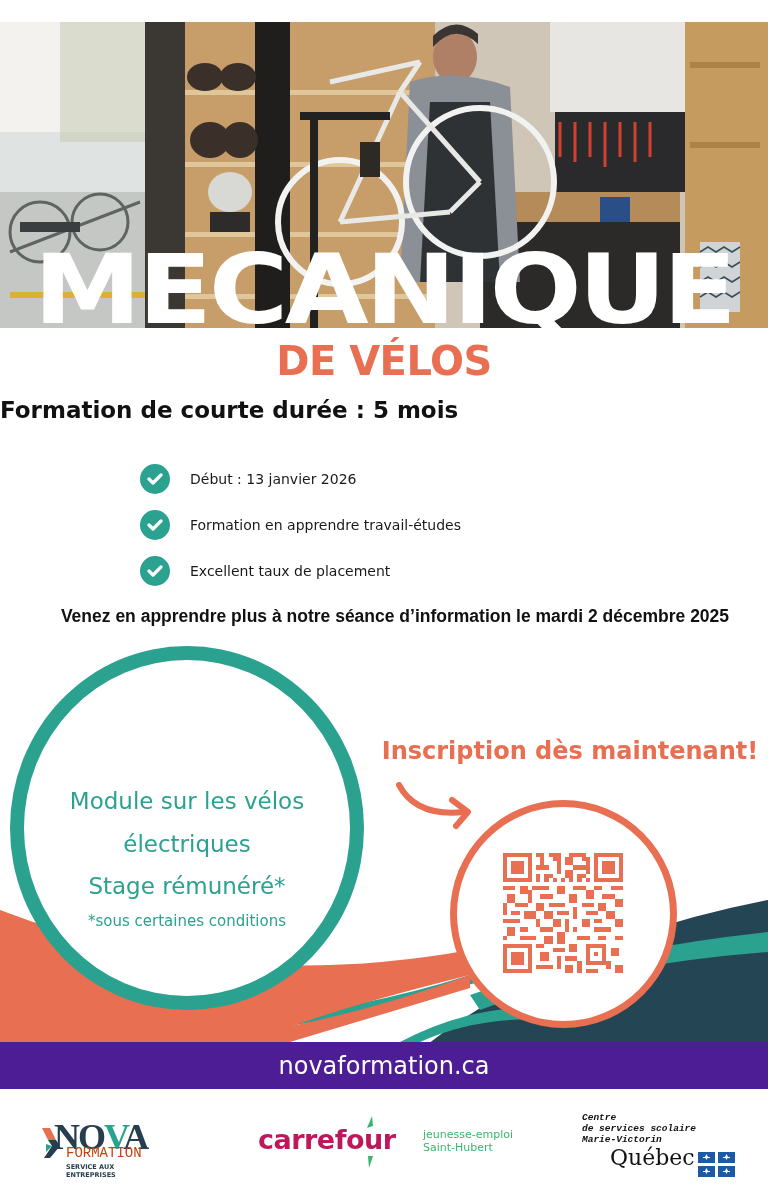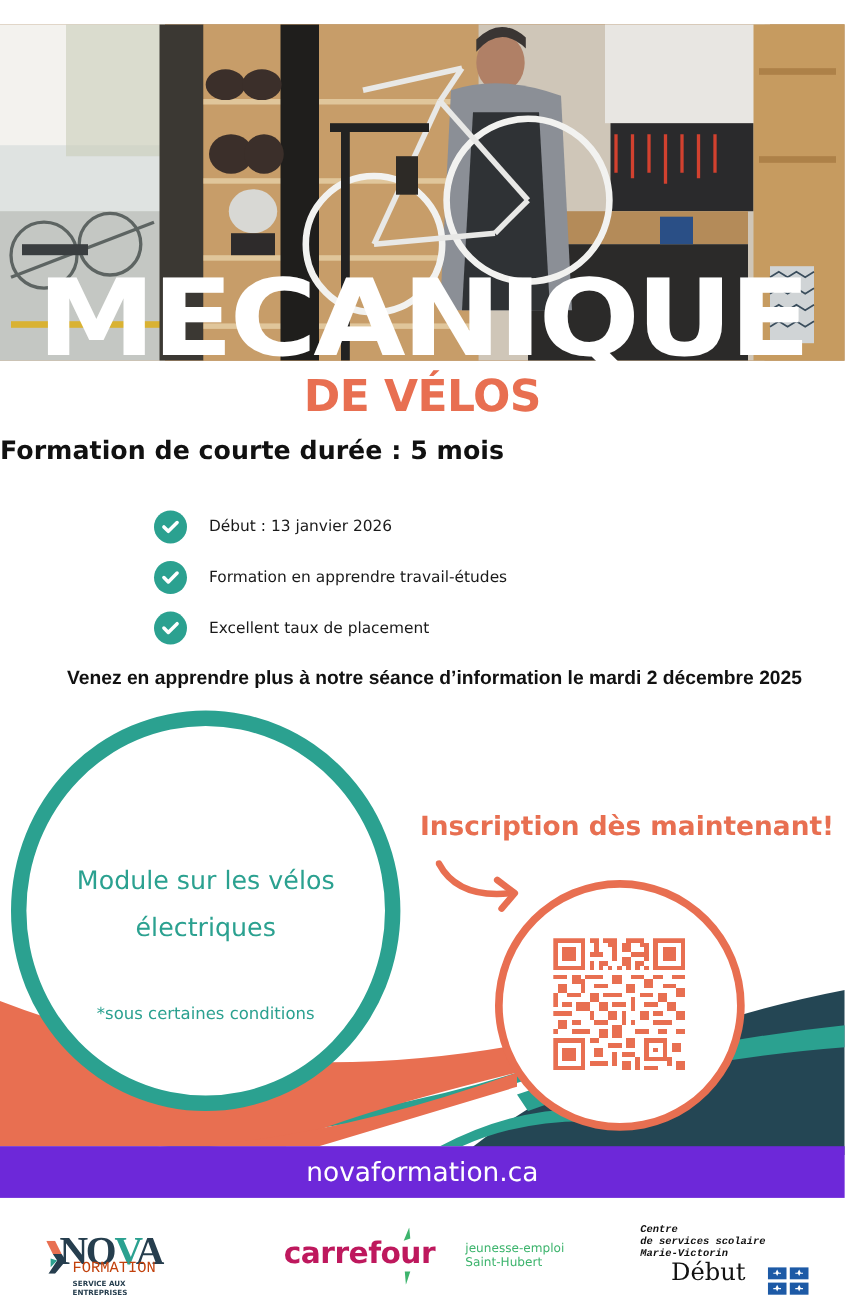--- a/index.html
+++ b/index.html
@@ -42,21 +42,21 @@
 
   .inscription { position: absolute; left: 380px; top: 737px; width: 380px; text-align: center;
     font-family: "DejaVu Sans", sans-serif; font-weight: bold; font-size: 24px; color: #e86f51; }
 
   .arrow { position: absolute; left: 396px; top: 782px; }
 
   .qr-circle { position: absolute; left: 450px; top: 800px; width: 227px; height: 228px; border-radius: 50%;
     border: 7px solid #e86f51; background: #ffffff; }
   .qr { position: absolute; left: 503px; top: 853px; width: 120px; height: 120px; }
 
-  .url-band { position: absolute; left: 0; top: 1042px; width: 768px; height: 47px; background: #6d28d9;
+  .url-band { position: absolute; left: 0; top: 1042px; width: 768px; height: 47px; background: #4c1d95;
     display: flex; align-items: center; justify-content: center; }
   .url-text { font-family: "DejaVu Sans", sans-serif; font-size: 24px; color: #ffffff; font-weight: 500; }
 
   .logos { position: absolute; left: 0; top: 1110px; width: 768px; height: 70px; }
   .nova { position: absolute; left: 42px; top: 6px; width: 120px; height: 60px; }
   .nova-word { position: absolute; left: 12px; top: 0; font-family: Liberation Serif, serif; font-weight: bold;
     font-size: 36px; letter-spacing: -2px; color: #263e4e; }
   .nova-word .a { color: #2ba190; }
   .nova-form { position: absolute; left: 24px; top: 29px; font-family: Liberation Mono, monospace; font-size: 14px;
     color: #c2410c; letter-spacing: 0px; }
@@ -212,20 +212,21 @@
   <path d="M0 30 Q220 115 470 70 L470 95 Q290 140 260 162 L0 162 Z" fill="#e86f51"></path>
   <path d="M180 162 Q320 150 470 95 L470 108 Q330 150 290 162 Z" fill="#e86f51"></path>
 
   <path d="M400 162 Q480 120 560 130 L555 140 Q480 135 420 162 Z" fill="#2ba190"></path>
 </svg>
 
 <div class="teal-circle"></div>
 <div class="teal-content">
   <div class="nouv-line" style="top:142px">Module sur les vélos</div>
   <div class="nouv-line" style="top:185px">électriques</div>
+  <div class="nouv-line" style="top:227px">Stage rémunéré*</div>
   <div class="nouv-note">*sous certaines conditions</div>
 </div>
 
 <div class="inscription">Inscription dès maintenant!</div>
 <svg class="arrow" width="80" height="50" viewBox="0 0 80 50">
   <path d="M3 3 Q20 35 68 30" stroke="#e86f51" stroke-width="6" fill="none" stroke-linecap="round"></path>
   <path d="M56 18 L72 30 L60 44" stroke="#e86f51" stroke-width="6" fill="none" stroke-linecap="round" stroke-linejoin="round"></path>
 </svg>
 
 <div class="qr-circle"></div>
@@ -353,21 +354,21 @@
       <div>Saint-Hubert</div>
     </div>
   </div>
 
   <div class="csss">
     <div class="csss-text">
       <div>Centre</div>
       <div>de services scolaire</div>
       <div>Marie-Victorin</div>
     </div>
-    <div class="quebec">Début</div>
+    <div class="quebec">Québec</div>
     <svg class="flag" width="38" height="26" viewBox="0 0 38 26">
       <rect x="0" y="0" width="17" height="11" fill="#1d5aa6"></rect>
       <rect x="20" y="0" width="17" height="11" fill="#1d5aa6"></rect>
       <rect x="0" y="14" width="17" height="11" fill="#1d5aa6"></rect>
       <rect x="20" y="14" width="17" height="11" fill="#1d5aa6"></rect>
       <g fill="#ffffff">
         <path d="M8.5 2 L10 5 L8.5 8 L7 5 Z M5 5 h7 v1 h-7z"></path>
         <path d="M28.5 2 L30 5 L28.5 8 L27 5 Z M25 5 h7 v1 h-7z"></path>
         <path d="M8.5 16 L10 19 L8.5 22 L7 19 Z M5 19 h7 v1 h-7z"></path>
         <path d="M28.5 16 L30 19 L28.5 22 L27 19 Z M25 19 h7 v1 h-7z"></path>

